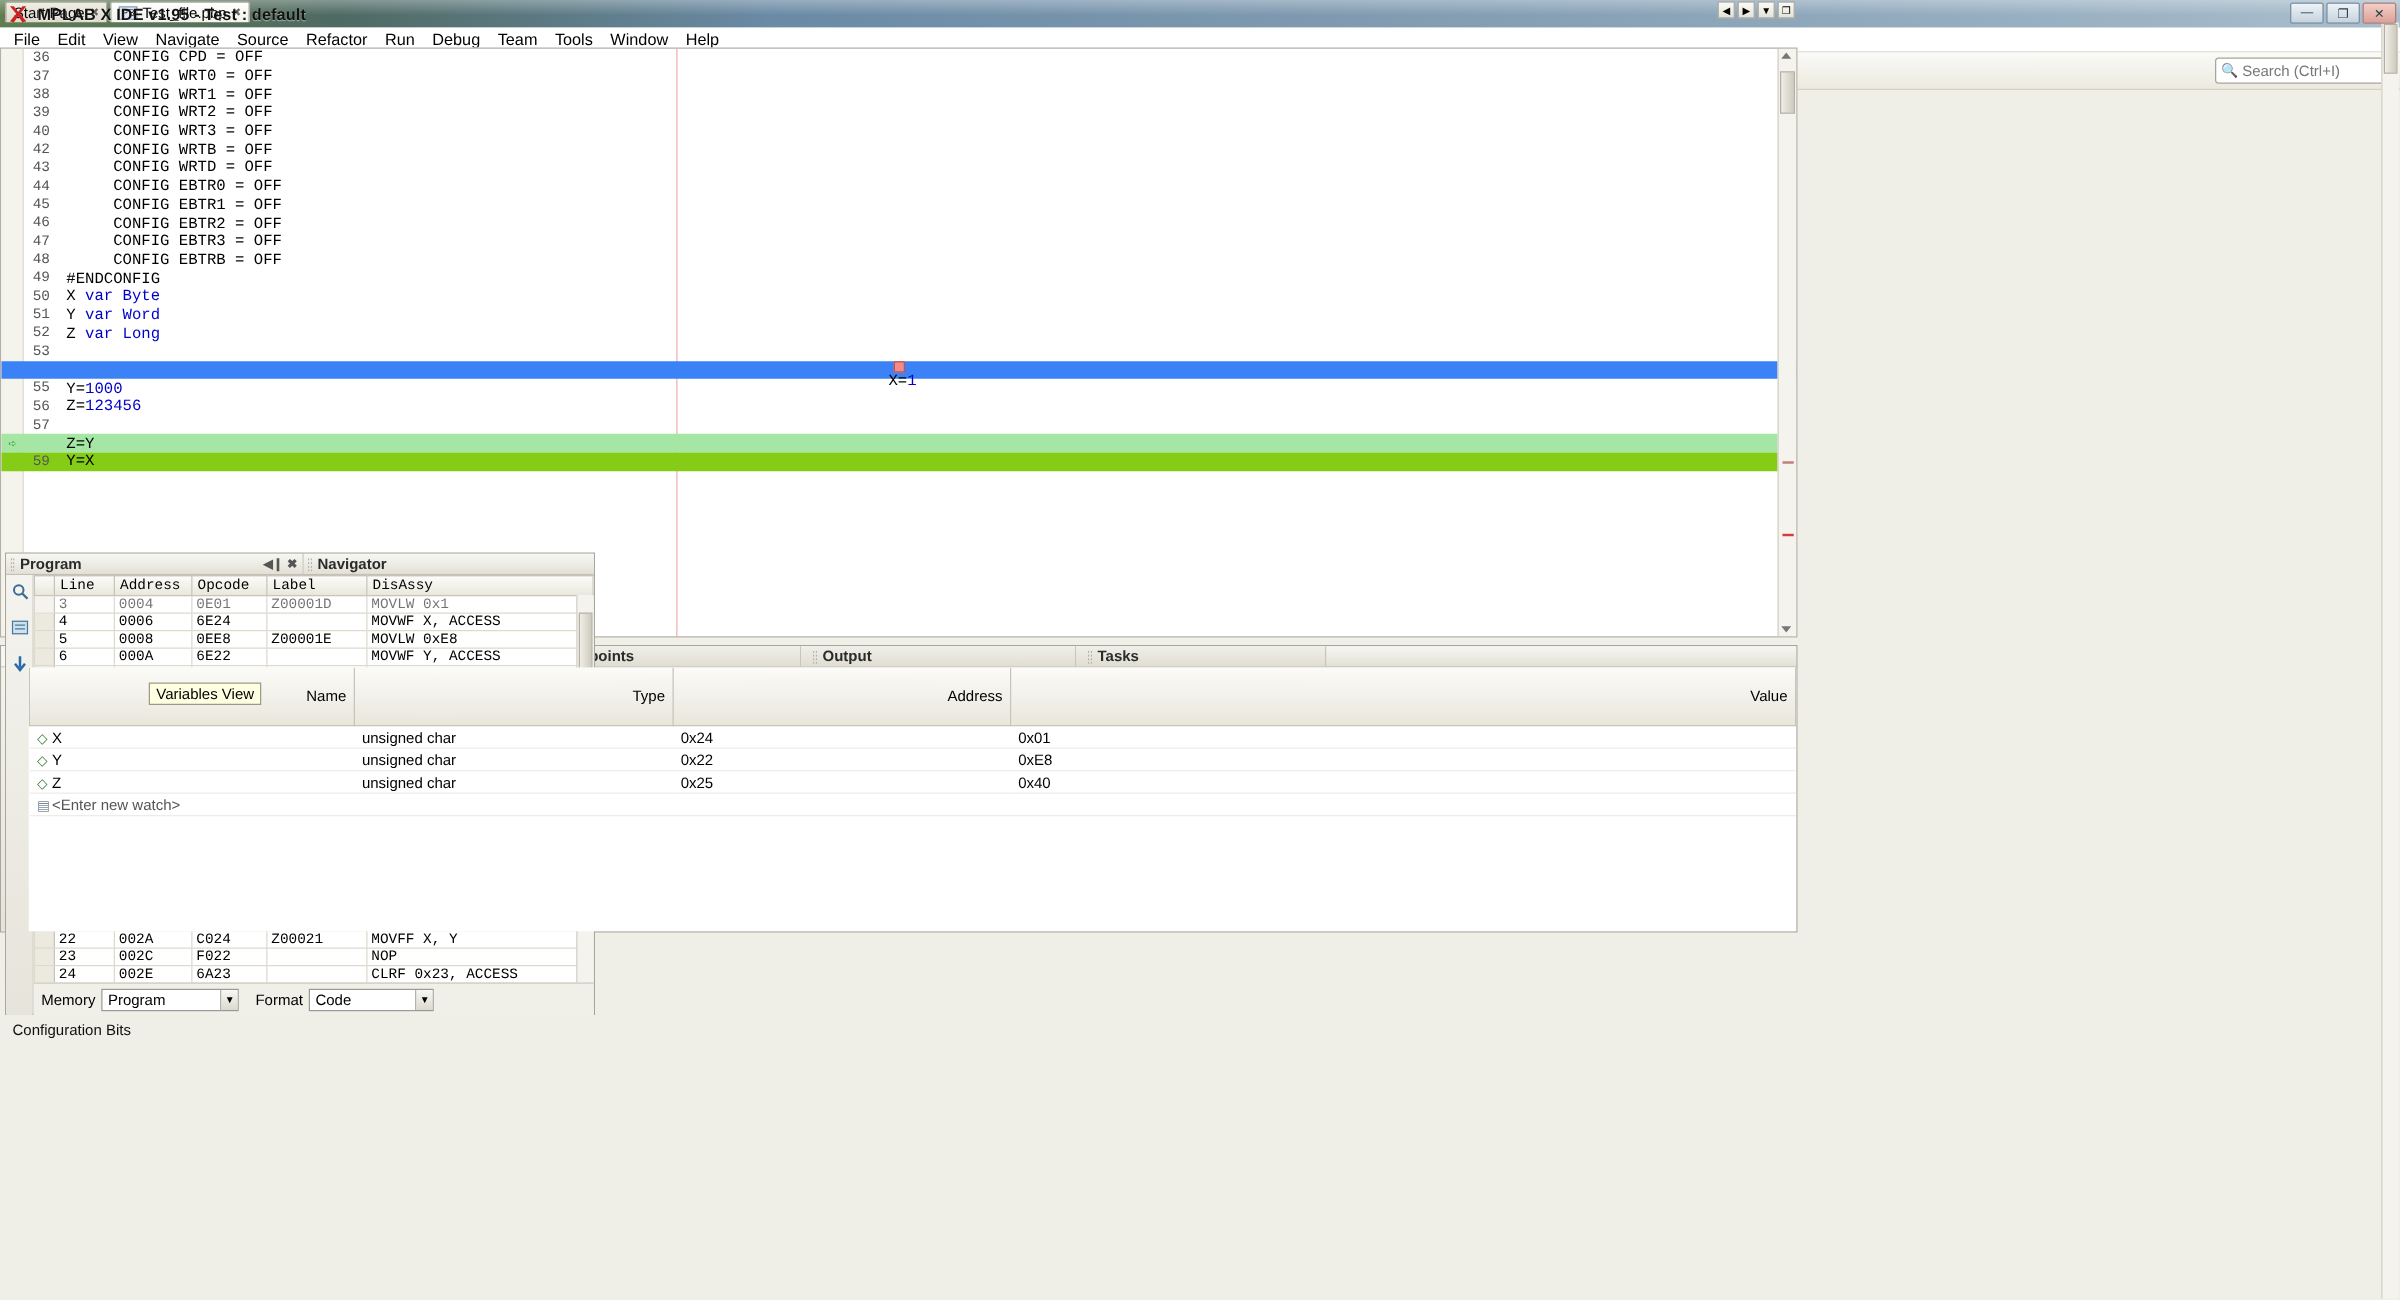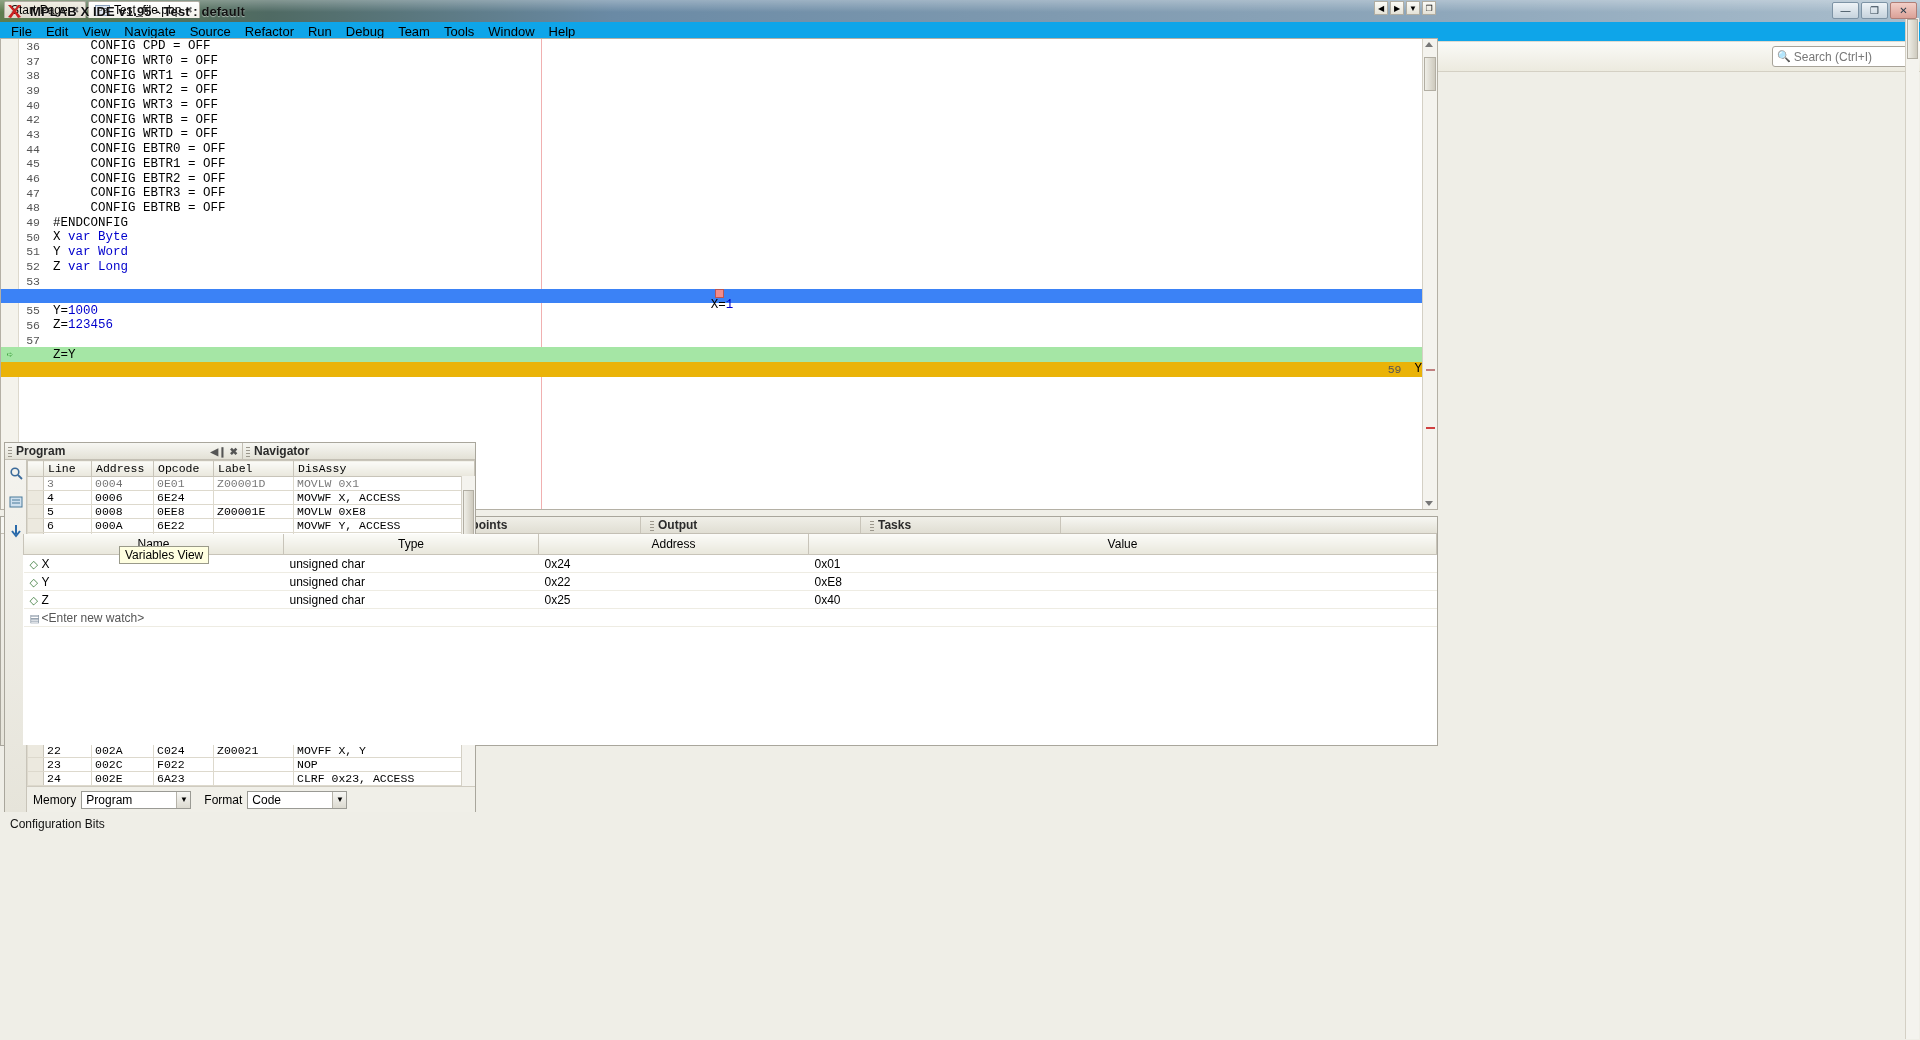--- a/index.html
+++ b/index.html
@@ -38,21 +38,21 @@
     width:27px; height:17px; border:1px solid #7d93a5;
     background:linear-gradient(180deg,#eef3f7,#c6d3dd);
     display:flex; align-items:center; justify-content:center;
     font-size:10px; color:#2c3e4c; border-radius:2px;
   }
   .tb-btn.close { background:linear-gradient(180deg,#f3cfc8,#dba197); border-color:#b07e76;}
 
   
   .menubar {
     position:absolute; left:0; top:22px; width:1920px; height:20px;
-    background:#0ea5e9; border-bottom:1px solid #dedbd1;
+    background:#ffffff; border-bottom:1px solid #dedbd1;
     display:flex; align-items:center; padding-left:4px;
   }
   .menu-item { padding:2px 7px; font-size:13px; color:#000; cursor:default; }
 
   
   .toolbar {
     position:absolute; left:0; top:42px; width:1920px; height:30px;
     background:linear-gradient(180deg,#fafaf7,#eceadf);
     border-bottom:1px solid #d4d0c4;
     display:flex; align-items:center; padding-left:4px; gap:1px;
@@ -162,40 +162,40 @@
   }
   .gutter-mark { position:absolute; left:0; top:0; width:18px; height:100%; background:#f4f3ec; border-right:1px solid #ddd9cd;}
   .eline { position:relative; height:14.7px; display:flex; align-items:center; white-space:pre;}
   .lnum { width:28px; text-align:right; padding-right:7px; color:#555; font-size:11.5px; flex:none;}
   .gutbox { width:18px; flex:none; display:flex; align-items:center; justify-content:center; }
   .code { padding-left:6px; }
   .kw { color:#0000cc;font-family:Liberation Mono, monospace; }
   .num { color:#0000cc; }
   .l-break { background:#3b82f6;flex-direction:column; }
   .l-pc { background:#a5e6a5; }
-  .l-cur { background:#eab308;justify-content:flex-end; }
+  .l-cur { background:#84cc16; }
   .bpsq { width:9px; height:9px; background:#f28c8c; border:1px solid #b55; }
   .pcarrow { color:#3a9f3a; font-size:11px; font-weight:bold;}
   .margin-line { position:absolute; top:0; bottom:0; left:540px; width:1px; background:#f0b0b0;}
   .vscroll { position:absolute; right:0; top:0; width:15px; bottom:0; background:#f4f3ee; border-left:1px solid #d4d0c5;}
   .vthumb { position:absolute; right:1px; top:18px; width:12px; height:34px; background:linear-gradient(90deg,#efeee7,#cecabe); border:1px solid #b2aea3;}
 
   
   #varpanel { left:478px; top:584px; width:1438px; height:230px; background:#f4f3ee; border:1px solid #a9a69c;}
   .vtabs { height:17px; display:flex; align-items:stretch; background:linear-gradient(180deg,#f7f7f3,#e3e1d6); border-bottom:1px solid #c3bfb4;}
   .vtab { display:flex; align-items:center; padding:0 9px; font-size:12px; font-weight:700; border-right:1px solid #c9c5ba;}
   .vtab.active { background:#f7f7f3; }
   .vtab.inactive { font-weight:700; color:#2b2b2b; background:linear-gradient(180deg,#f0efe8,#e0ded3);}
   .vbody { display:flex; height:211px; }
   .vside { width:22px; background:linear-gradient(180deg,#f4f3ee,#e6e4da); border-right:1px solid #c8c4b9;
      padding-top:4px; display:flex; flex-direction:column; align-items:center; gap:8px;}
   .vtable-wrap { flex:1; background:#fff; position:relative; overflow:hidden;}
   table.vars { border-collapse:collapse; width:100%; font-size:12px;}
   table.vars th { background:linear-gradient(180deg,#fbfbf8,#e9e7dc); border:1px solid #c8c4b9; border-top:none;
-    font-weight:400; height:17px; text-align:center; padding:3px 6px;margin-top:20px;}
+    font-weight:400; height:17px; text-align:right; padding:16px 6px;margin-top:20px;}
   table.vars td { height:18px; padding:0 6px; border-bottom:1px solid #eeece3; white-space:nowrap;}
   .wicon { display:inline-block; width:12px; color:#3a7a3a; font-size:11px;}
   .tooltip {
     position:absolute; left:96px; top:12px; background:#ffffe1; border:1px solid #9a9a8a;
     font-size:12px; padding:1px 5px; z-index:30;
   }
 
   
   .configbits {
     position:absolute; left:4px; top:814px; width:472px; height:20px;

